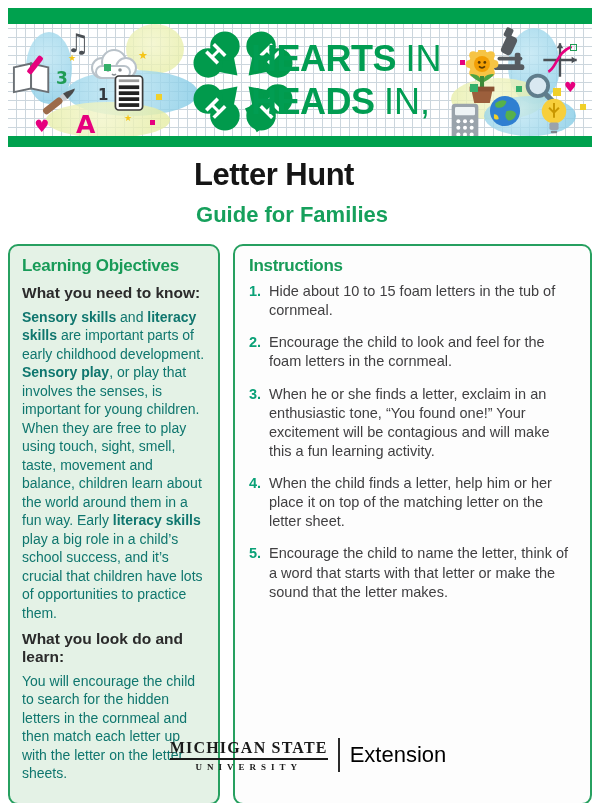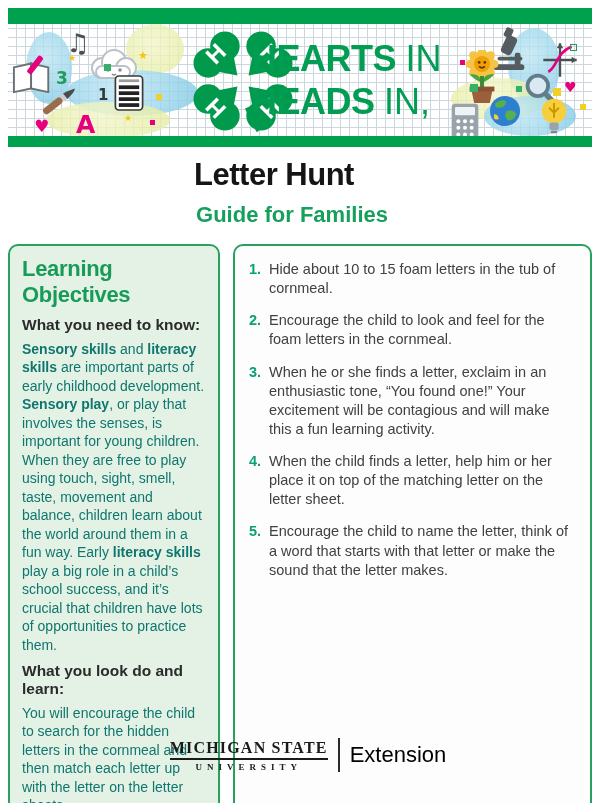--- a/index.html
+++ b/index.html
@@ -32,21 +32,21 @@
   
   .titles { position:absolute; top:157px; left:0; width:548px; text-align:center; }
   .titles h1 { font-size:31px; font-weight:800; color:#151515; letter-spacing:-0.5px; }
   .titles h2 { font-size:22px; font-weight:800; color:#16a05c; margin-top:9px;padding-left:36px; }
 
   
   .columns { position:absolute; top:244px; left:8px; width:584px; display:flex; gap:13px; align-items:stretch; }
   .box { border:2px solid #27a060; border-radius:10px; }
   .box.left  { width:212px; background:#e4f2e6; padding:10px 12px 12px 12px; }
   .box.right { flex:1; background:#fdfdfd; padding:10px 14px 12px 14px; min-height:480px; }
-  .box h3 { font-size:22px; font-weight:800; color:#189b58; margin-bottom:6px; letter-spacing:-0.3px; }
+  .box h3 { font-size:17px; font-weight:800; color:#189b58; margin-bottom:6px; letter-spacing:-0.3px; }
   .box h4 { font-size:15.5px; font-weight:700; color:#2b2b2b; margin:8px 0 6px 0; }
   .box p  { font-size:14px; line-height:1.32; color:#0f766e; margin-bottom:8px; }
   .box p .bold { font-weight:700; }
 
   ol.steps { list-style:none; margin-top:4px; }
   ol.steps li { display:flex; font-size:14.5px; line-height:1.32; color:#414042; margin-bottom:13px; }
   ol.steps .num { color:#0aa177; font-weight:700; width:20px; flex:0 0 20px; }
   ol.steps .txt { flex:1; }
 
   
@@ -267,20 +267,21 @@
 
     <section class="box left">
       <h3>Learning Objectives</h3>
       <h4>What you need to know:</h4>
       <p><span class="bold">Sensory skills</span><span> and </span><span class="bold">literacy skills</span><span> are important parts of early childhood development. </span><span class="bold">Sensory play</span><span>, or play that involves the senses, is important for young children. When they are free to play using touch, sight, smell, taste, movement and balance, children learn about the world around them in a fun way. Early </span><span class="bold">literacy skills</span><span> play a big role in a child’s school success, and it’s crucial that children have lots of opportunities to practice them.</span></p>
       <h4>What you look do and learn:</h4>
       <p>You will encourage the child to search for the hidden letters in the cornmeal and then match each letter up with the letter on the letter sheets.</p>
     </section>
 
     <section class="box right">
+      <h3>Instructions</h3>
       <ol class="steps">
         <li>
             <span class="num">1.</span>
             <span class="txt">Hide about 10 to 15 foam letters in the tub of cornmeal.</span>
           </li>
         <li>
             <span class="num">2.</span>
             <span class="txt">Encourage the child to look and feel for the foam letters in the cornmeal.</span>
           </li>
         <li>

